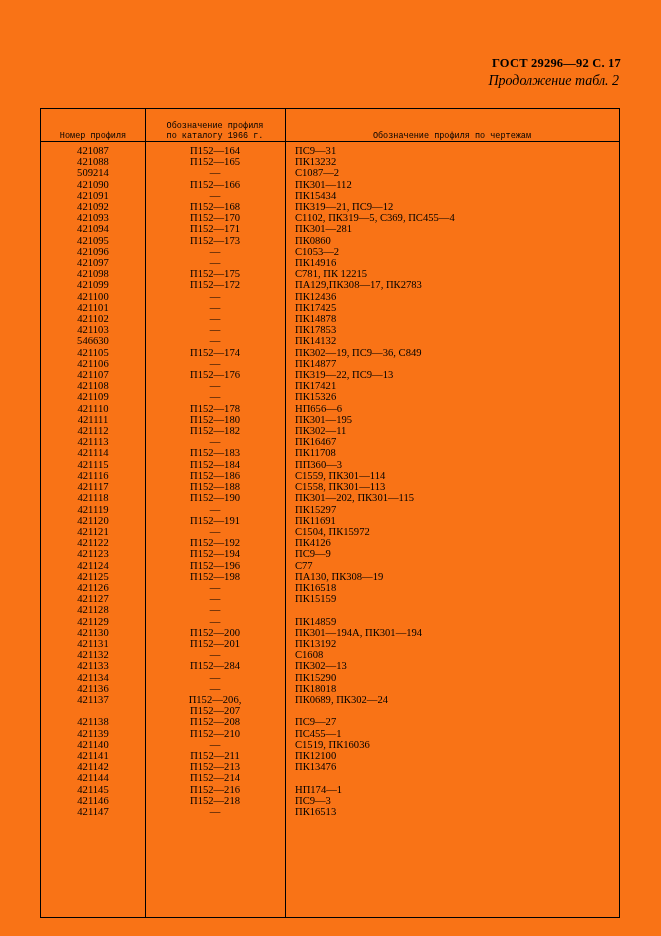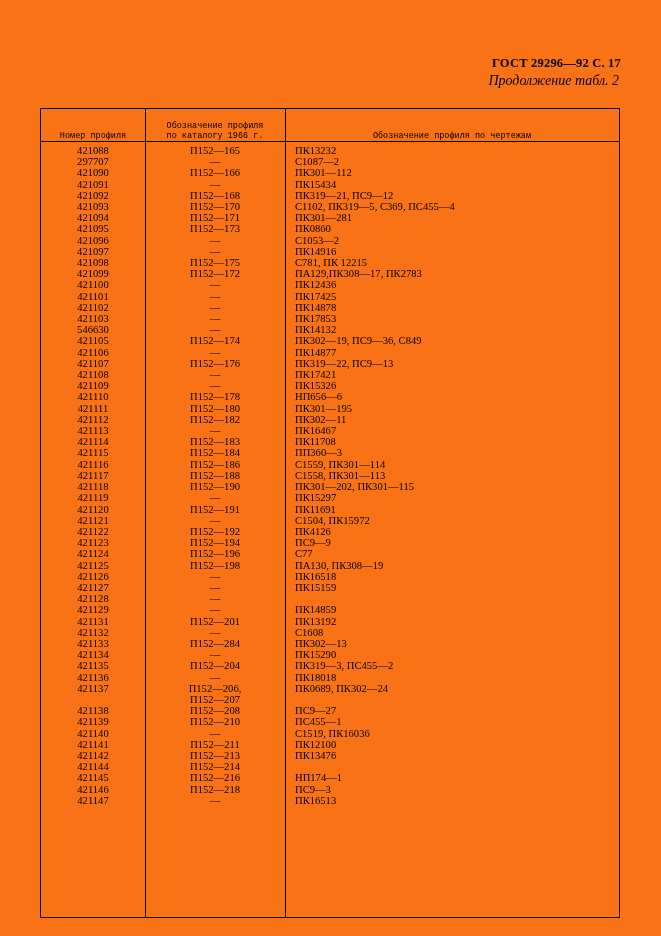--- a/index.html
+++ b/index.html
@@ -107,29 +107,34 @@
   <div class="gtable">
 
     <div class="thead">
       <div class="th th-num">Номер профиля</div>
       <div class="th th-cat">Обозначение профиля
 по каталогу 1966 г.</div>
       <div class="th th-drw">Обозначение профиля по чертежам</div>
     </div>
 
     <div class="tbody">
+  <div class="tr">
+    <div class="td td-num">421087</div>
+    <div class="td td-cat">П152—164</div>
+    <div class="td td-drw">ПС9—31</div>
+  </div>
 
   <div class="tr">
     <div class="td td-num">421088</div>
     <div class="td td-cat">П152—165</div>
     <div class="td td-drw">ПК13232</div>
   </div>
 
   <div class="tr">
-    <div class="td td-num">297707</div>
+    <div class="td td-num">509214</div>
     <div class="td td-cat">—</div>
     <div class="td td-drw">С1087—2</div>
   </div>
 
   <div class="tr">
     <div class="td td-num">421090</div>
     <div class="td td-cat">П152—166</div>
     <div class="td td-drw">ПК301—112</div>
   </div>
 
@@ -359,20 +364,25 @@
     <div class="td td-num">421128</div>
     <div class="td td-cat">—</div>
   </div>
 
   <div class="tr">
     <div class="td td-num">421129</div>
     <div class="td td-cat">—</div>
     <div class="td td-drw">ПК14859</div>
   </div>
 
+  <div class="tr">
+    <div class="td td-num">421130</div>
+    <div class="td td-cat">П152—200</div>
+    <div class="td td-drw">ПК301—194А, ПК301—194</div>
+  </div>
 
   <div class="tr">
     <div class="td td-num">421131</div>
     <div class="td td-cat">П152—201</div>
     <div class="td td-drw">ПК13192</div>
   </div>
 
   <div class="tr">
     <div class="td td-num">421132</div>
     <div class="td td-cat">—</div>
@@ -384,25 +394,20 @@
     <div class="td td-cat">П152—284</div>
     <div class="td td-drw">ПК302—13</div>
   </div>
 
   <div class="tr">
     <div class="td td-num">421134</div>
     <div class="td td-cat">—</div>
     <div class="td td-drw">ПК15290</div>
   </div>
 
-  <div class="tr">
-    <div class="td td-num">421135</div>
-    <div class="td td-cat">П152—204</div>
-    <div class="td td-drw">ПК319—3, ПС455—2</div>
-  </div>
 
   <div class="tr">
     <div class="td td-num">421136</div>
     <div class="td td-cat">—</div>
     <div class="td td-drw">ПК18018</div>
   </div>
 
   <div class="tr">
     <div class="td td-num">421137</div>
     <div class="td td-cat">П152—206,

